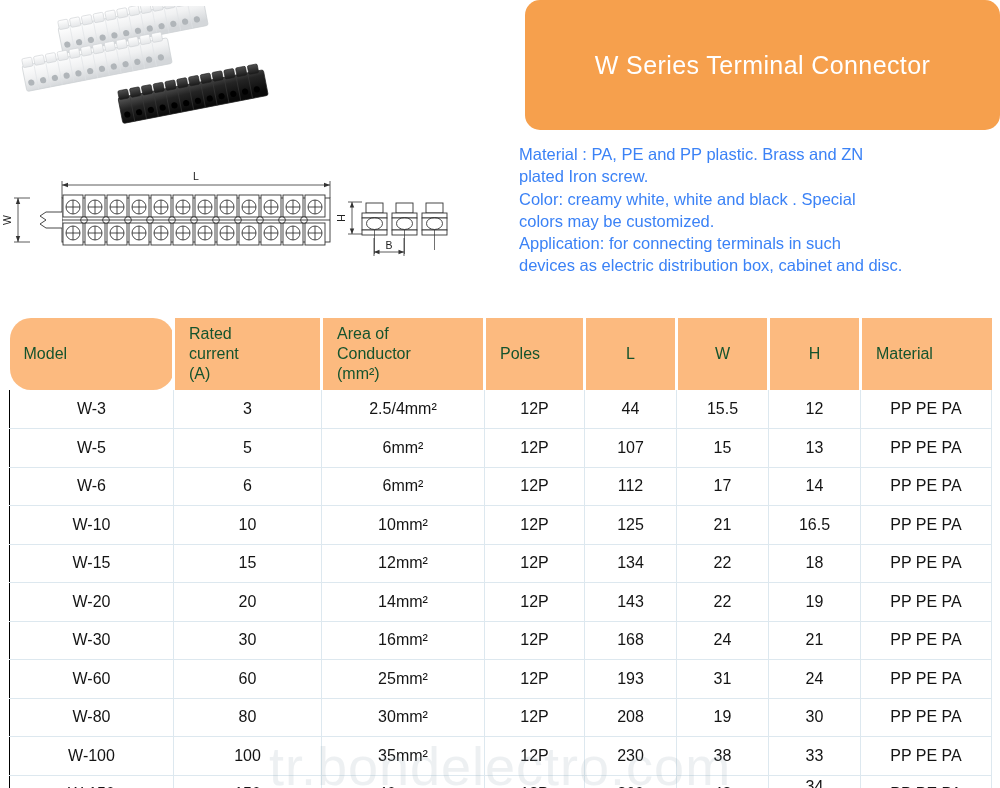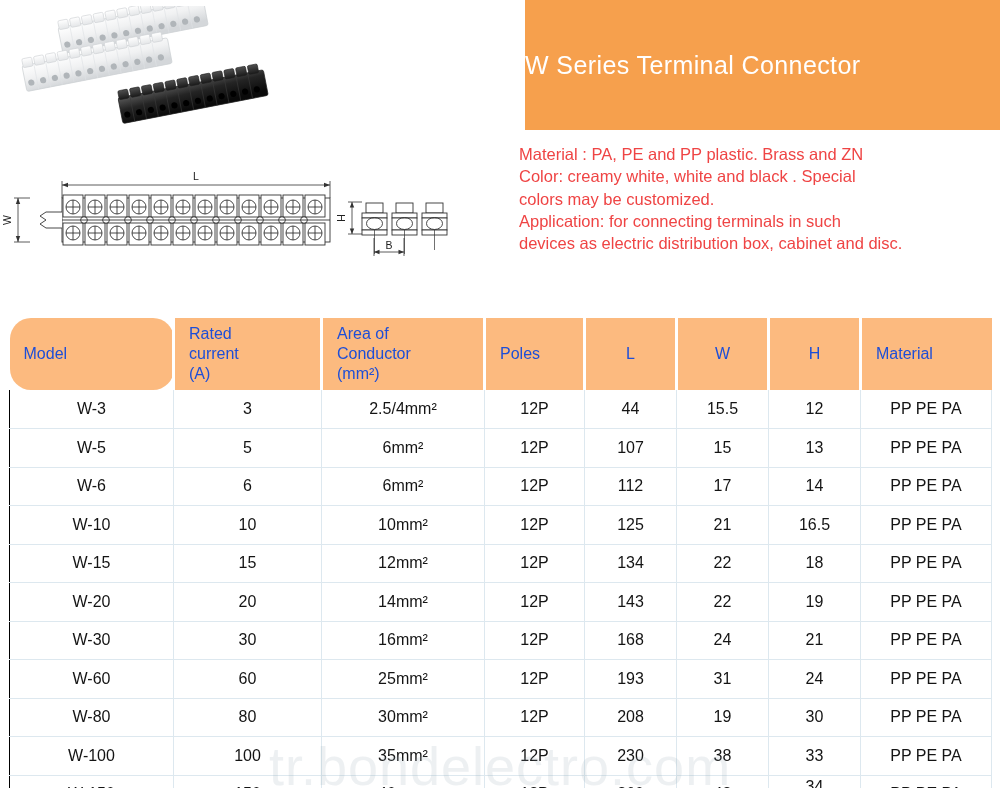--- a/index.html
+++ b/index.html
@@ -29,54 +29,54 @@
     position: absolute; left: 0; top: 150px;
     width: 520px; height: 130px;
   }
   #drawings svg { display: block; }
 
   
   #banner {
     position: absolute; left: 525px; top: 0;
     width: 475px; height: 130px;
     background: #F6A04D;
-    display: flex; align-items: center; 
+    display: flex; align-items: center; justify-content: center; border-radius: 15px;
   }
   #banner-title {
     color: #ffffff;
     font-size: 25px;
     letter-spacing: .4px;
     white-space: nowrap;
   }
 
   
   #description {
     position: absolute; left: 519px; top: 143px;
     width: 481px;
-    color: #ef4444;
+    color: #3b82f6;
     font-size: 16.5px;
     line-height: 22.3px;
   }
   #description p { margin: 0; }
 
   
   #spec-table {
     position: absolute; left: 9px; top: 318px;
     width: 982px;
   }
   table { border-collapse: collapse; width: 100%; table-layout: fixed; }
 
   thead th {
     background: #FCBA7F;
     border: 3px solid #ffffff;
     border-top: 0; border-bottom: 0;
     height: 72px;
     font-weight: normal;
     font-size: 16px;
-    color: #1d4ed8;
+    color: #14532d;
     padding: 4px 0 4px 14px;
     text-align: left;
     vertical-align: middle;
     line-height: 20px;
   }
   thead th.center { text-align: center; padding-left: 0; }
   thead th:first-child { border-left: 0; border-radius: 21px; }
   thead th:last-child  { border-right: 0; }
 
   tbody td {
@@ -530,20 +530,21 @@
       <text x="389" y="99" font-family="Liberation Sans, sans-serif" font-size="10.5" fill="#222222" text-anchor="middle">B</text>
     </svg>
   </div>
 
   <div id="banner">
     <div id="banner-title">W Series Terminal Connector</div>
   </div>
 
   <div id="description">
     <p>Material : PA, PE and PP plastic. Brass and ZN</p>
+    <p>plated Iron screw.</p>
     <p>Color: creamy white, white and black . Special</p>
     <p>colors may be customized.</p>
     <p>Application: for connecting terminals in such</p>
     <p>devices as electric distribution box, cabinet and disc.</p>
   </div>
 
   <div id="spec-table">
     <table>
       <colgroup>
         <col style="width:164px">

